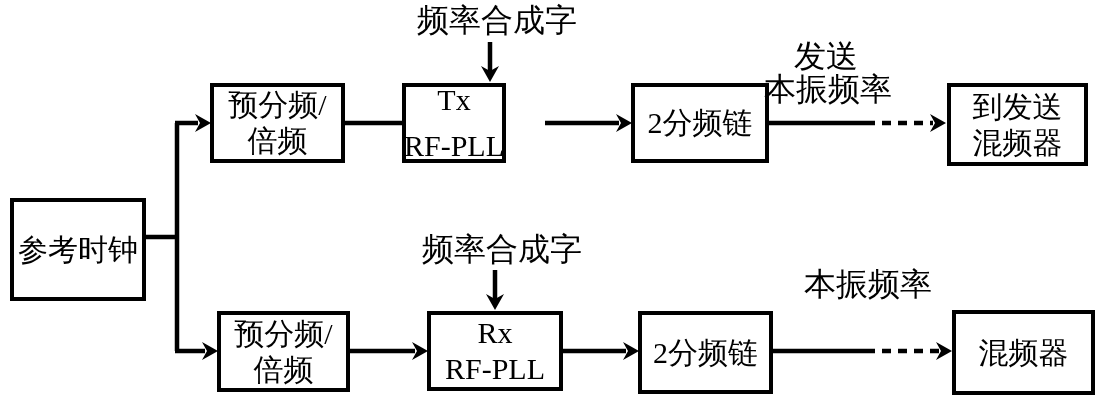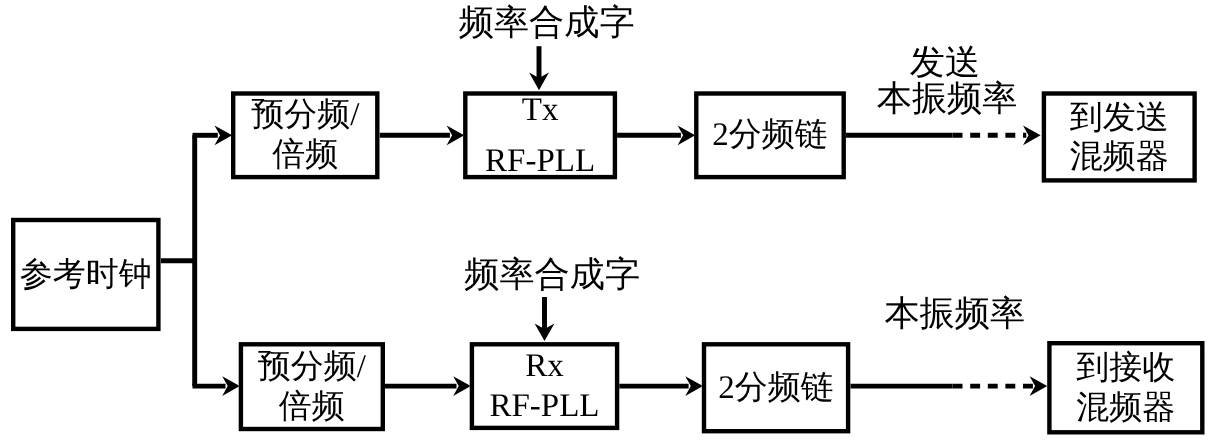--- a/index.html
+++ b/index.html
@@ -83,21 +83,21 @@
 
   <div class="box" style="left:10px; top:198px; width:136px; height:103px;">
     <span>参考时钟</span>
   </div>
 
   <div class="box" style="left:210px; top:83px; width:135px; height:80px;">
     <span>预分频/</span>
     <span>倍频</span>
   </div>
 
-  <div class="box" style="left:421px; top:83px; width:140px; height:80px;gap:10px;">
+  <div class="box" style="left:402px; top:83px; width:104px; height:80px;gap:10px;">
     <span>Tx</span>
     <span>RF-PLL</span>
   </div>
 
   <div class="box" style="left:631px; top:83px; width:138px; height:80px;">
     <span>2分频链</span>
   </div>
 
   <div class="box" style="left:947px; top:83px; width:141px; height:83px;">
     <span>到发送</span>
@@ -112,27 +112,26 @@
   <div class="box" style="left:427px; top:311px; width:136px; height:80px;">
     <span>Rx</span>
     <span>RF-PLL</span>
   </div>
 
   <div class="box" style="left:638px; top:311px; width:135px; height:83px;">
     <span>2分频链</span>
   </div>
 
   <div class="box" style="left:952px; top:310px; width:143px; height:85px;">
-    <span>到接收</span>
     <span>混频器</span>
   </div>
 
   <div class="flabel" style="left:417px; top:4px; width:150px;">频率合成字</div>
 
-  <div class="flabel" style="left:797px; top:40px; width:124px;">
+  <div class="flabel" style="left:764px; top:40px; width:124px;">
     <div>发送</div>
     <div>本振频率</div>
   </div>
 
   <div class="flabel" style="left:422px; top:233px; width:150px;">频率合成字</div>
 
   <div class="flabel" style="left:804px; top:268px; width:124px;">
     <div>本振频率</div>
   </div>
 

